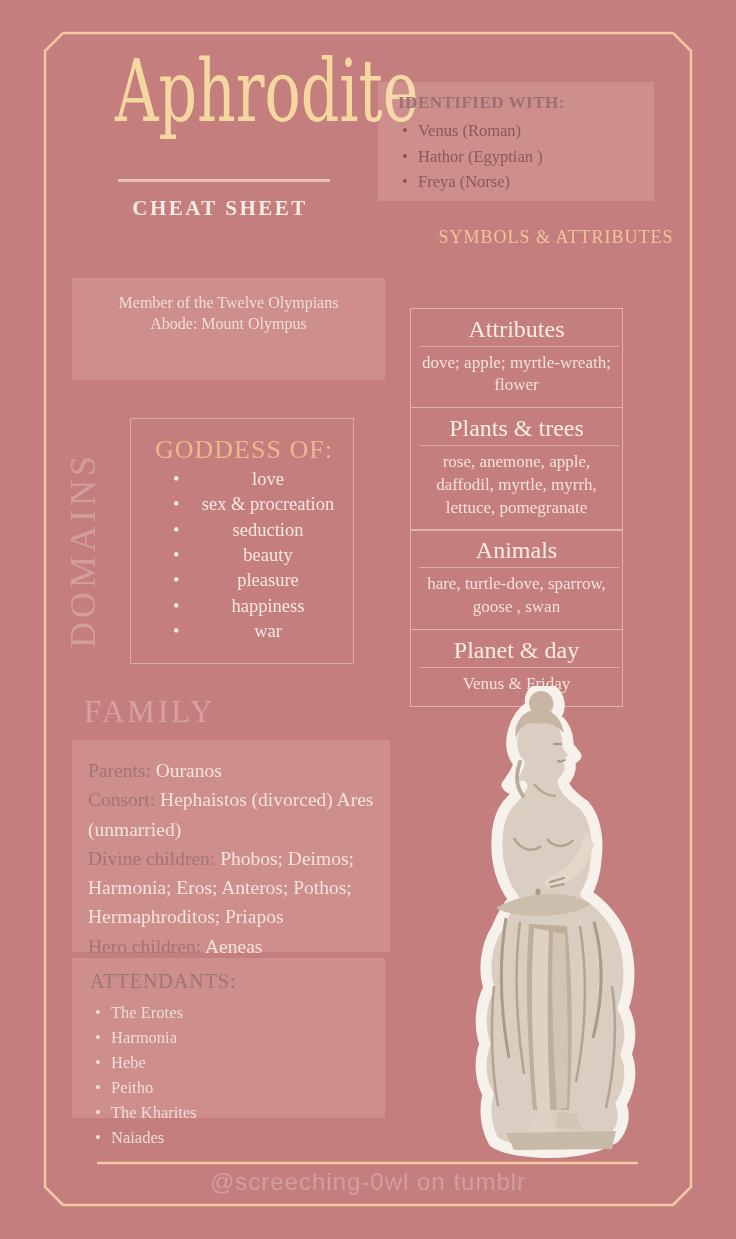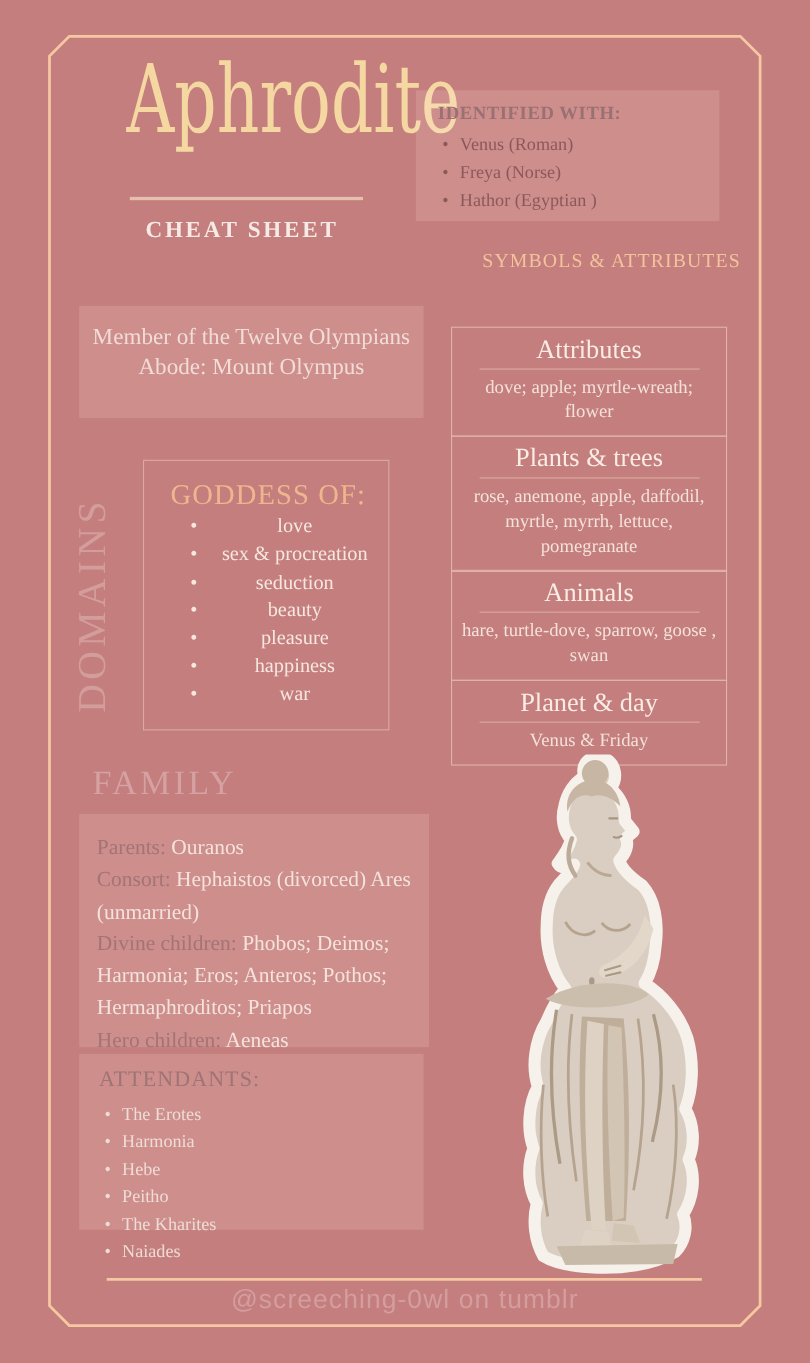--- a/index.html
+++ b/index.html
@@ -41,31 +41,31 @@
   .identified-box { left: 378px; top: 82px; width: 276px; height: 119px; padding: 11px 14px 8px 20px; }
   .identified-label { font-size: 17px; letter-spacing: 0.5px; color: #9a7173; font-weight: bold; }
   .identified-list { list-style: none; margin-top: 5px; }
   .identified-list li {
     font-size: 16.5px; color: #8d585a; line-height: 1.55; padding-left: 20px; position: relative;
   }
   .identified-list li::before { content: "•"; position: absolute; left: 4px; color: #8d585a; }
 
   
   .member-box { left: 72px; top: 278px; width: 313px; height: 102px; text-align: center; padding-top: 15px; }
-  .member-line { font-size: 21px; color: #f1dcd7; line-height: 1.3; }
+  .member-line { font-size: 16px; color: #f1dcd7; line-height: 1.3; }
   .member-line + .member-line { }
 
   
   .symbols-heading {
     left: 408px; top: 226px; width: 296px; text-align: center;
     font-size: 18px; line-height: 1.3; letter-spacing: 1px; color: #f2c39c;
   }
 
   
-  .attr-stack { left: 410px; top: 298px; width: 251px; }
+  .attr-stack { left: 410px; top: 309px; width: 213px; }
   .attr-cell {
     border: 1.5px solid #dfb3ab; margin-top: -1.5px;
     text-align: center; padding: 7px 8px 10px 8px;
   }
   .attr-title { font-size: 24px; color: #f9ece5; display: inline-block; padding: 0 4px 2px 4px; }
   .attr-underline { width: 200px; height: 1px; background: #dcaba3; margin: 1px auto 5px auto; }
   .attr-text { font-size: 17px; color: #f3e2da; line-height: 1.35; }
 
   
   .domains-wrap { left: 58px; top: 450px; width: 50px; height: 200px;
@@ -123,22 +123,22 @@
   <span class="main-title">Aphrodite</span>
 </div>
 <div class="abs title-divider"></div>
 <div class="abs subtitle">CHEAT SHEET</div>
 
 <div class="abs light-box identified-box">
   <div class="identified-label">IDENTIFIED WITH:</div>
   <ul class="identified-list">
 
   <li>Venus (Roman)</li>
+      <li>Hathor (Egyptian )</li>
       <li>Freya (Norse)</li>
-      <li>Hathor (Egyptian )</li>
     </ul>
 </div>
 
 <div class="abs light-box member-box">
   <div class="member-line">Member of the Twelve Olympians</div>
   <div class="member-line">Abode: Mount Olympus</div>
 </div>
 
 <div class="abs symbols-heading">SYMBOLS &amp; ATTRIBUTES</div>
 

